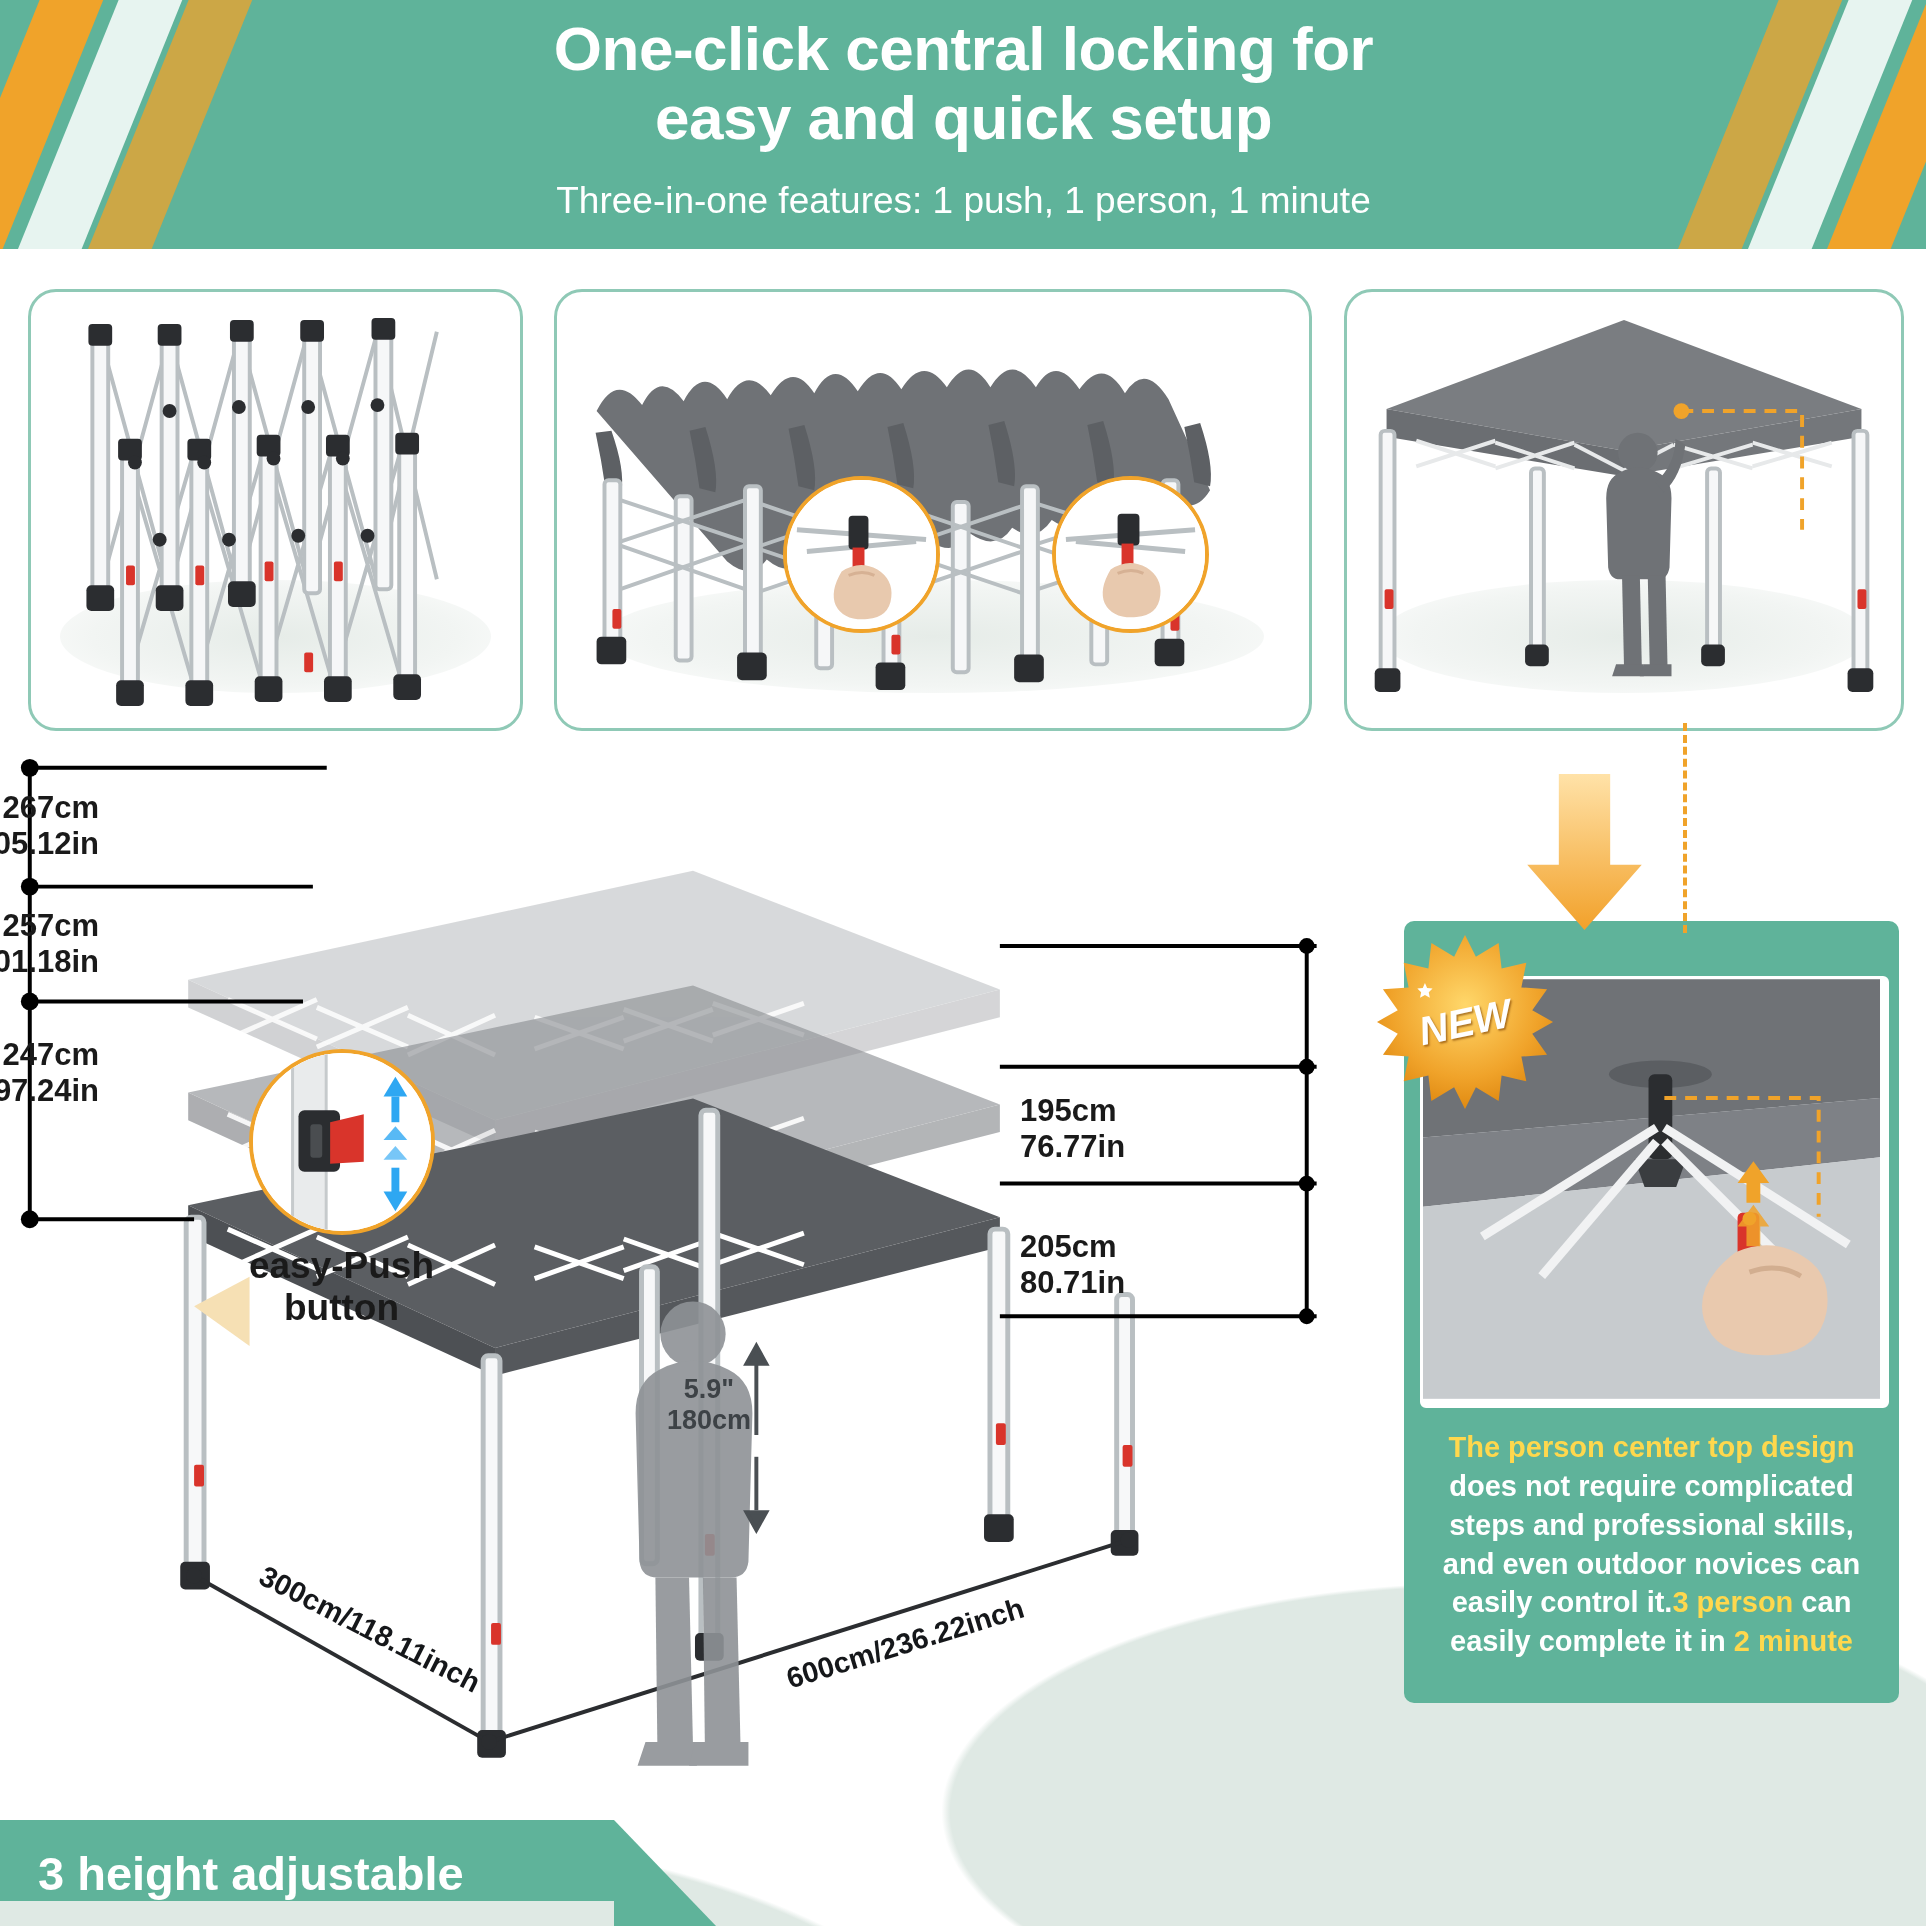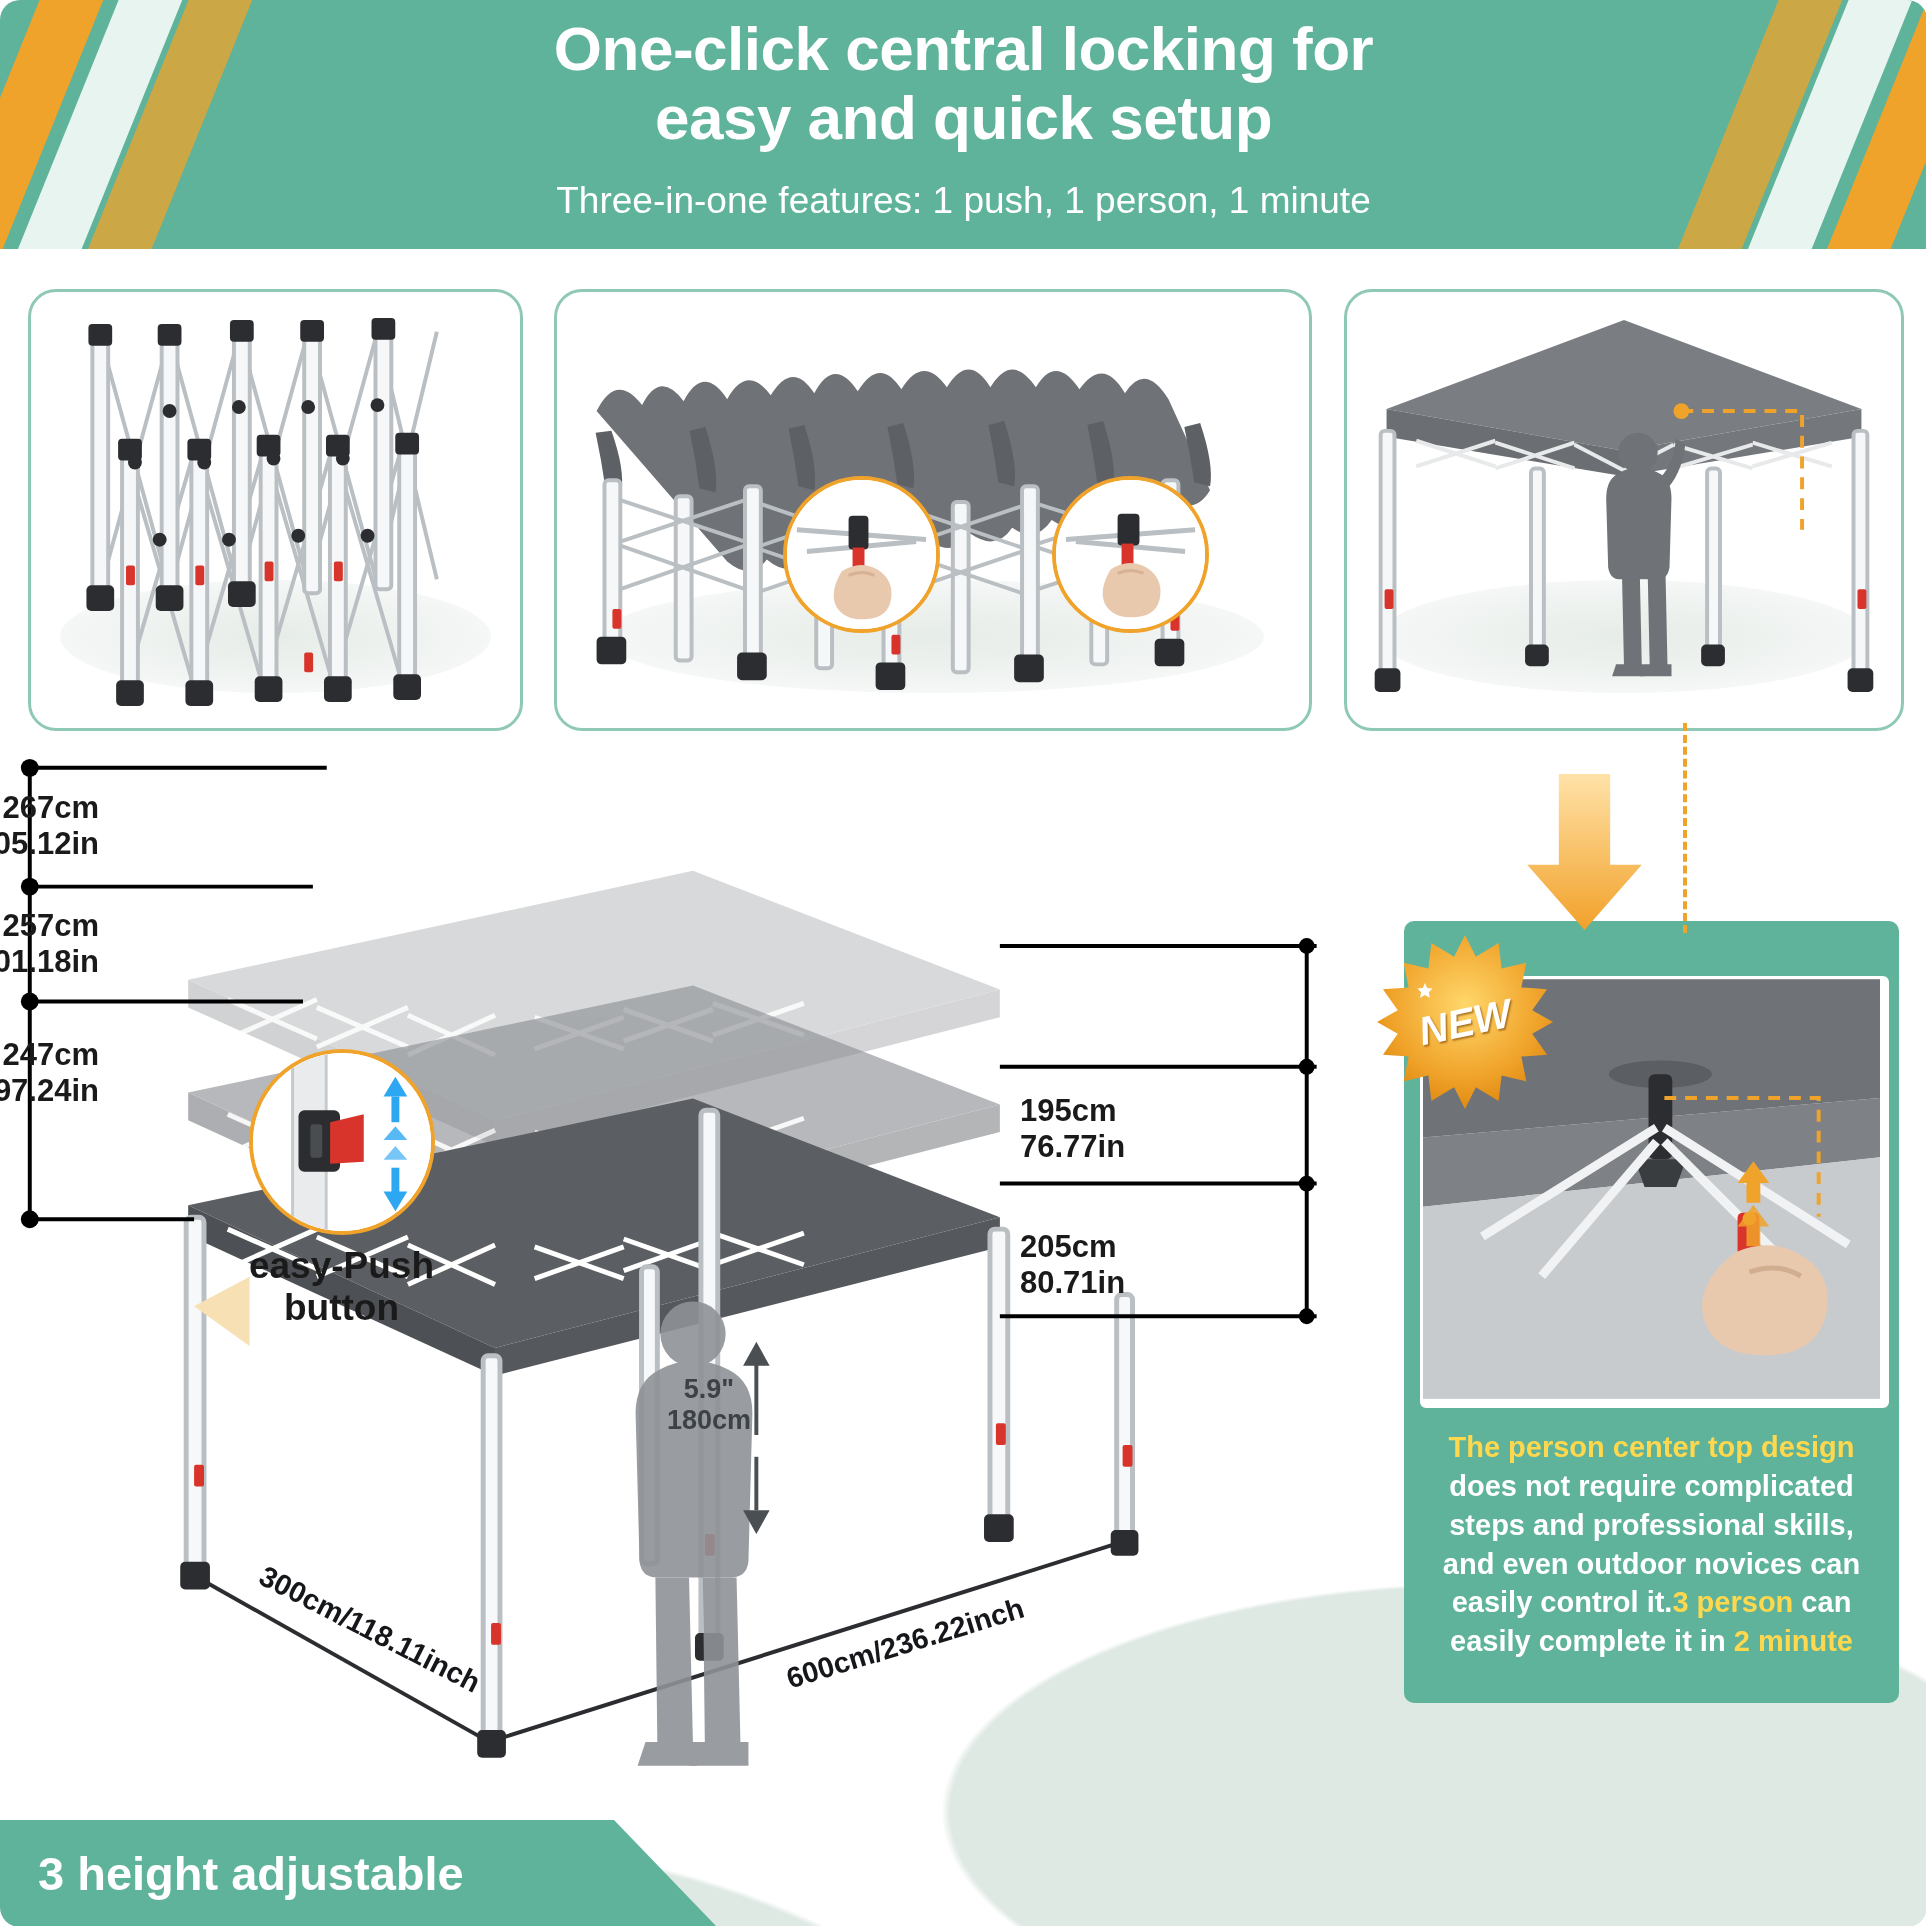--- a/index.html
+++ b/index.html
@@ -3,21 +3,21 @@
 <meta charset="utf-8">
 <style>
   html,body{margin:0;padding:0;}
   body{
     width:1927px;height:1927px;
     background:#ffffff;
     font-family:"Liberation Sans", sans-serif;
     overflow:hidden;
     position:relative;
   }
-  .page{position:relative;width:1927px;height:1927px;overflow:hidden;background:#fff;border-radius:20px;}
+  .page{position:relative;width:1927px;height:1927px;overflow:hidden;background:#fff;}
 
   
   .header{
     position:absolute;left:0;top:0;width:1927px;height:249px;
     background:#5fb39a;
     overflow:hidden;
   }
   .header .stripe{
     position:absolute;top:-40px;width:59px;height:337px;
     transform:rotate(22deg);
@@ -121,21 +121,21 @@
   }
 
   
   .orange-arrow{position:absolute;left:1525px;top:774px;width:119px;height:158px;z-index:5;}
 
   
   .dash-v{position:absolute;border-left:4px dashed #f0a32a;}
 
   
   .footer{
-    position:absolute;left:0;top:1820px;width:614px;height:107px;
+    position:absolute;left:0;top:1820px;width:614px;height:81px;
     background:#5fb39a;z-index:7;
   }
   .footer:after{
     content:"";position:absolute;right:-103px;top:0;width:0;height:0;
     border-left:103px solid #5fb39a;border-top:107px solid transparent;
   }
   .footer-text{
     position:absolute;left:38px;top:26px;color:#ffffff;font-size:47px;font-weight:bold;
   }
 </style>

